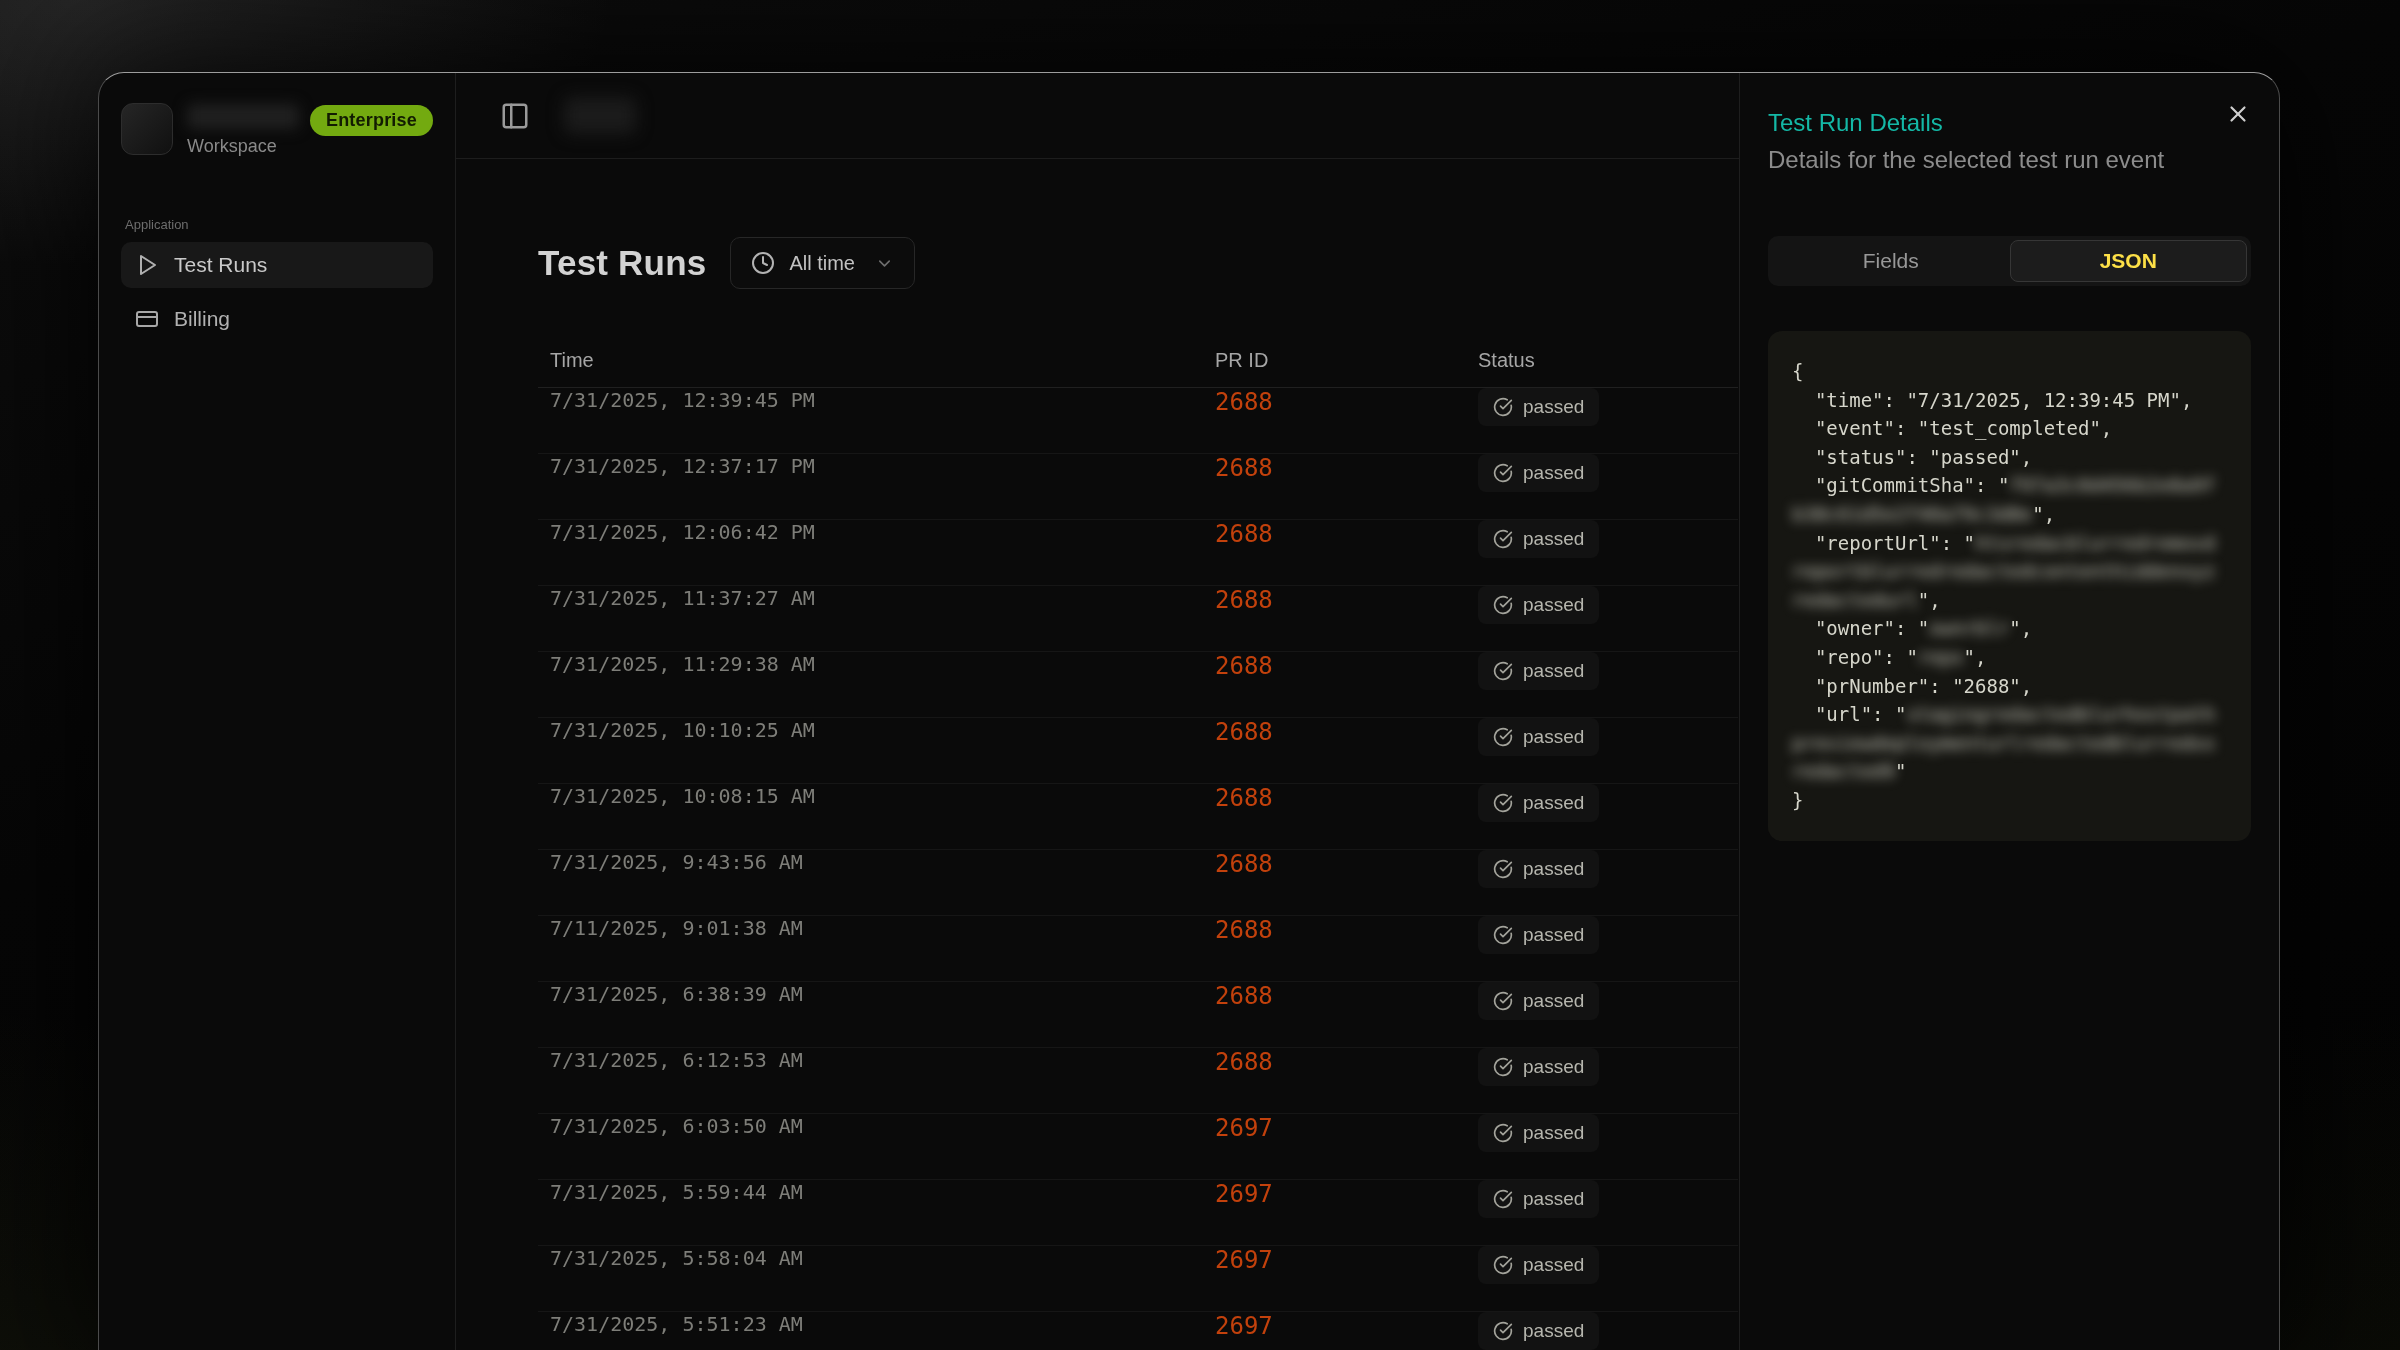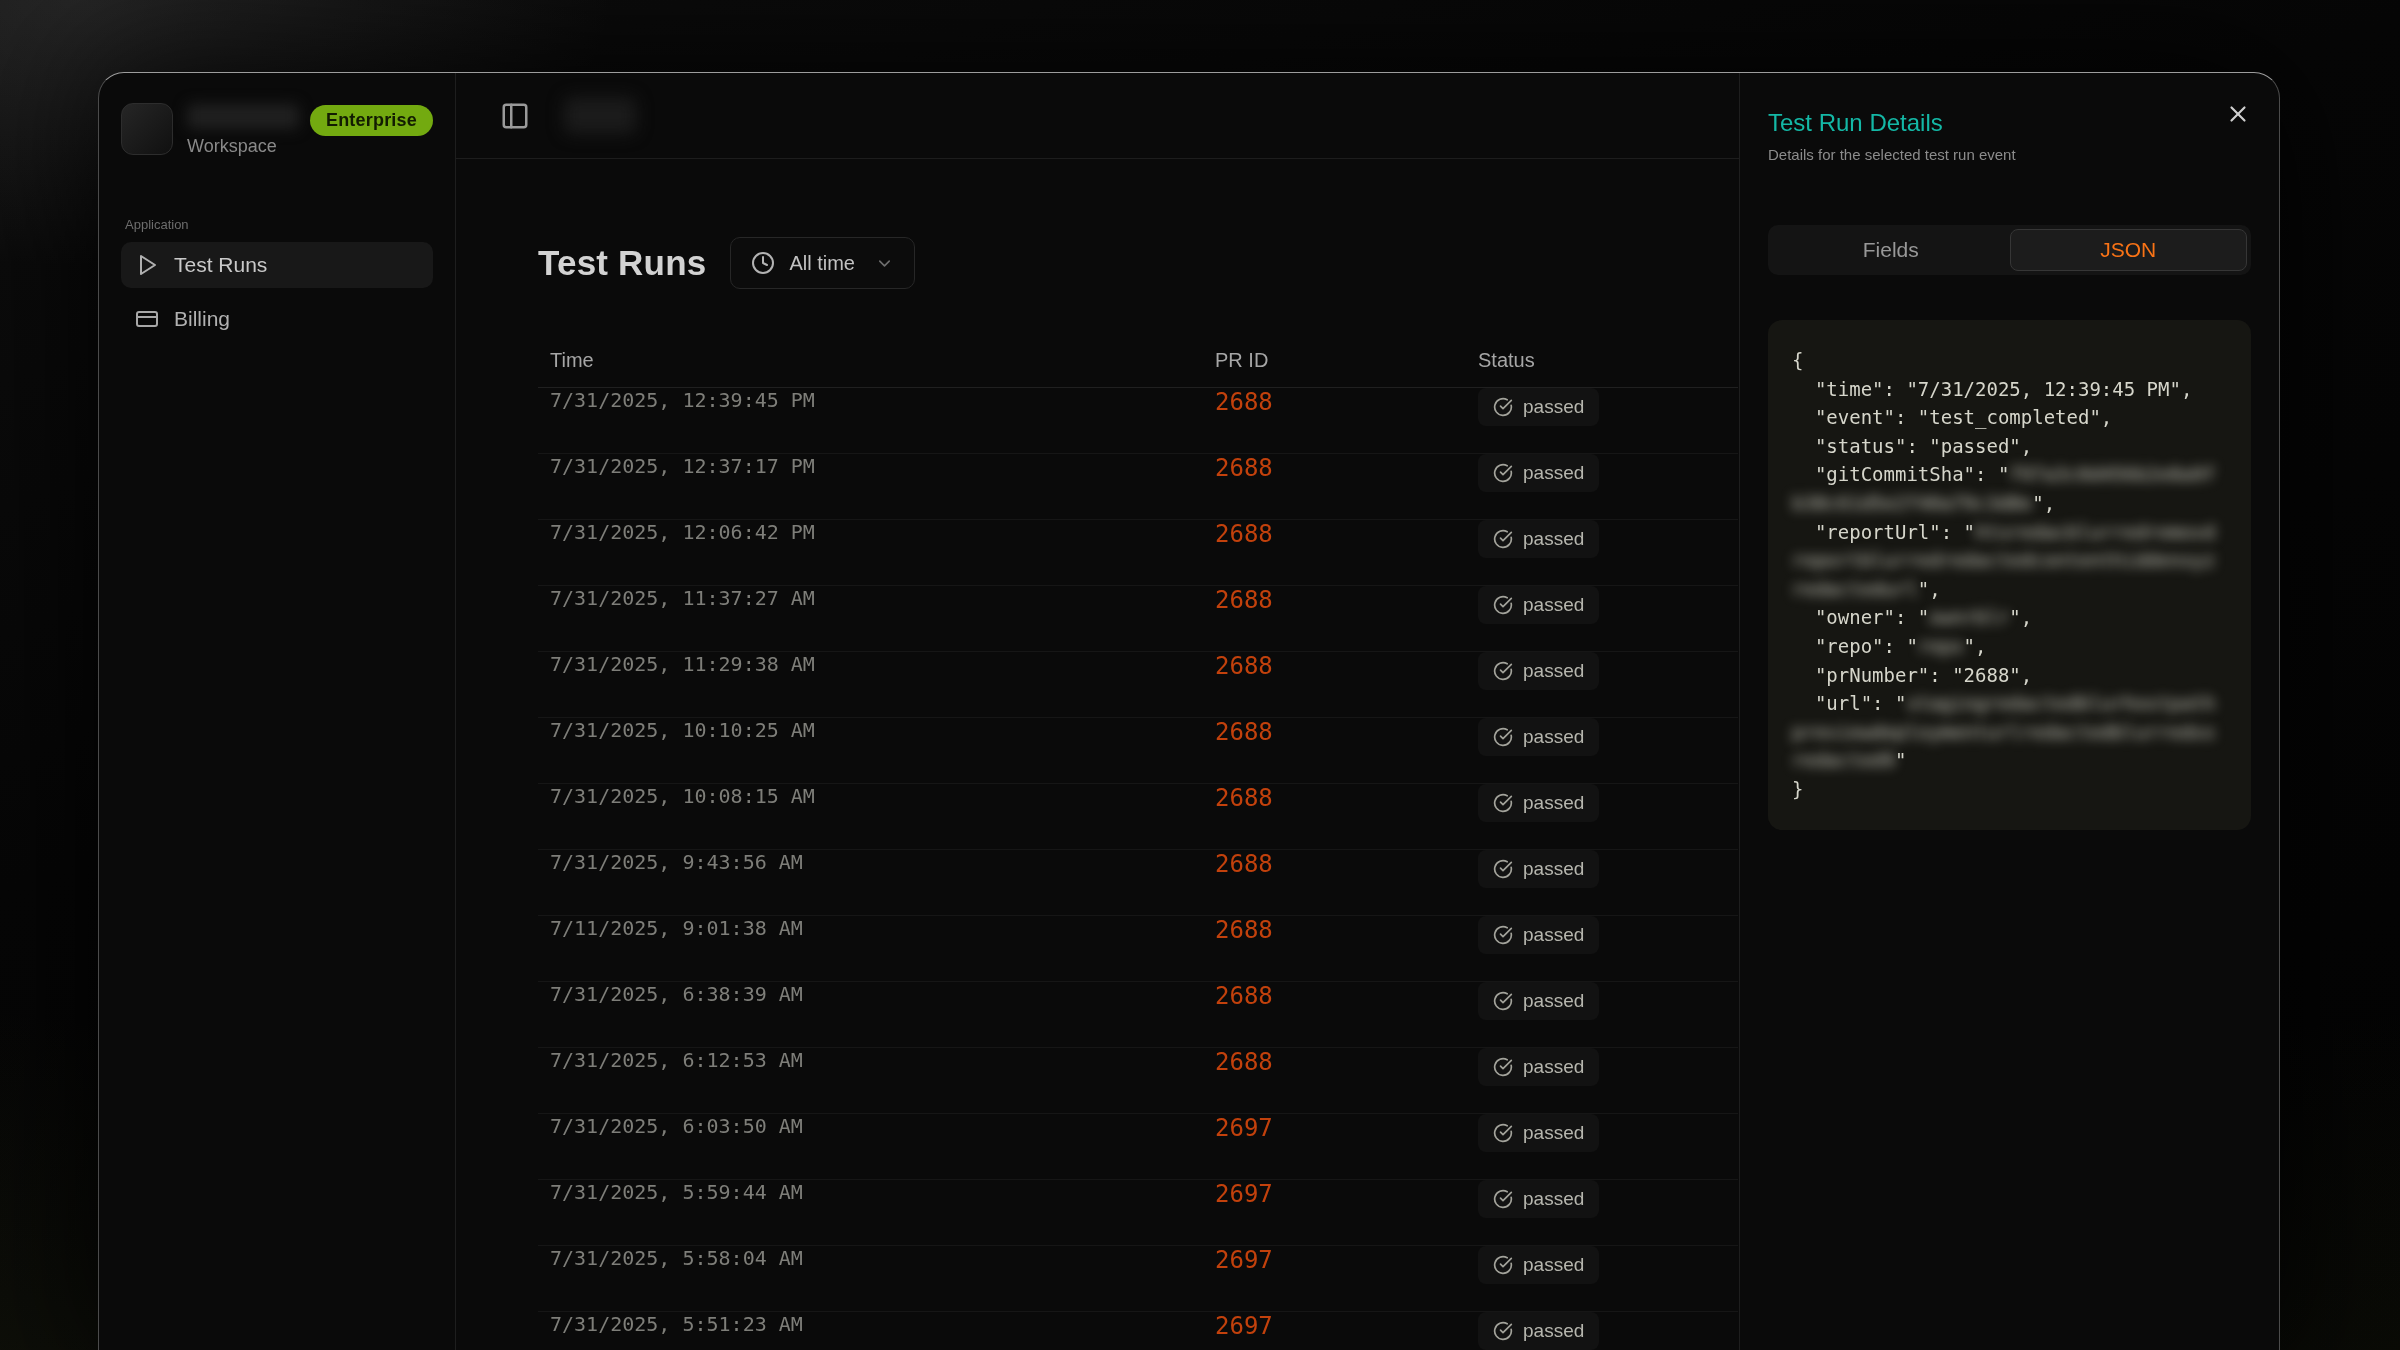--- a/index.html
+++ b/index.html
@@ -58,26 +58,26 @@
   .c-status { flex:1; padding-left:12px; }
   .trow { display:flex; height:66px; align-items:flex-start; border-bottom:1px solid #161616; cursor:pointer; }
   .mono { font-family:"DejaVu Sans Mono", monospace; }
   .run-time { font-size:20px; color:#7e7e79; }
   .pr-link { font-size:24px; color:#c2410c; }
   .pill { display:inline-flex; align-items:center; gap:10px; background:rgba(255,255,255,0.035);
     border-radius:8px; padding:8px 15px; font-size:19px; color:#b6b6ae; }
   
   .panel { width:540px; flex:none; border-left:1px solid #1e1e1e; padding:36px 28px; position:relative; }
   .dp-title { font-size:24px; font-weight:400; color:#14b8a6; }
-  .dp-sub { margin-top:9px; font-size:15px; color:#8c8c8c; }
+  .dp-sub { margin-top:9px; font-size:24px; color:#8c8c8c; }
   .close-btn { position:absolute; top:28px; right:28px; background:none; border:none; cursor:pointer; display:flex; }
   .tabs { margin-top:62px; display:flex; background:#141414; border-radius:10px; padding:4px; height:50px; }
   .tab { flex:1; display:flex; align-items:center; justify-content:center; font-size:21px;
     color:#989898; border-radius:8px; border:1px solid transparent; cursor:pointer; }
-  .tab.active { background:#1c1c1c; border-color:#363636; color:#f97316; font-weight:400; }
+  .tab.active { background:#1c1c1c; border-color:#363636; color:#fde047; font-weight:700; }
   .code { margin-top:45px; background:#161612; border-radius:14px; padding:26px 24px;
     font-family:"DejaVu Sans Mono", monospace; font-size:19px; line-height:28.6px;
     color:#d6d6cb; overflow:hidden; }
   .code-line { white-space:pre; }
   .redacted { filter:blur(6px); color:#c6c6ba; }
   svg { display:block; }
 </style>
 </head>
 <body>
 

